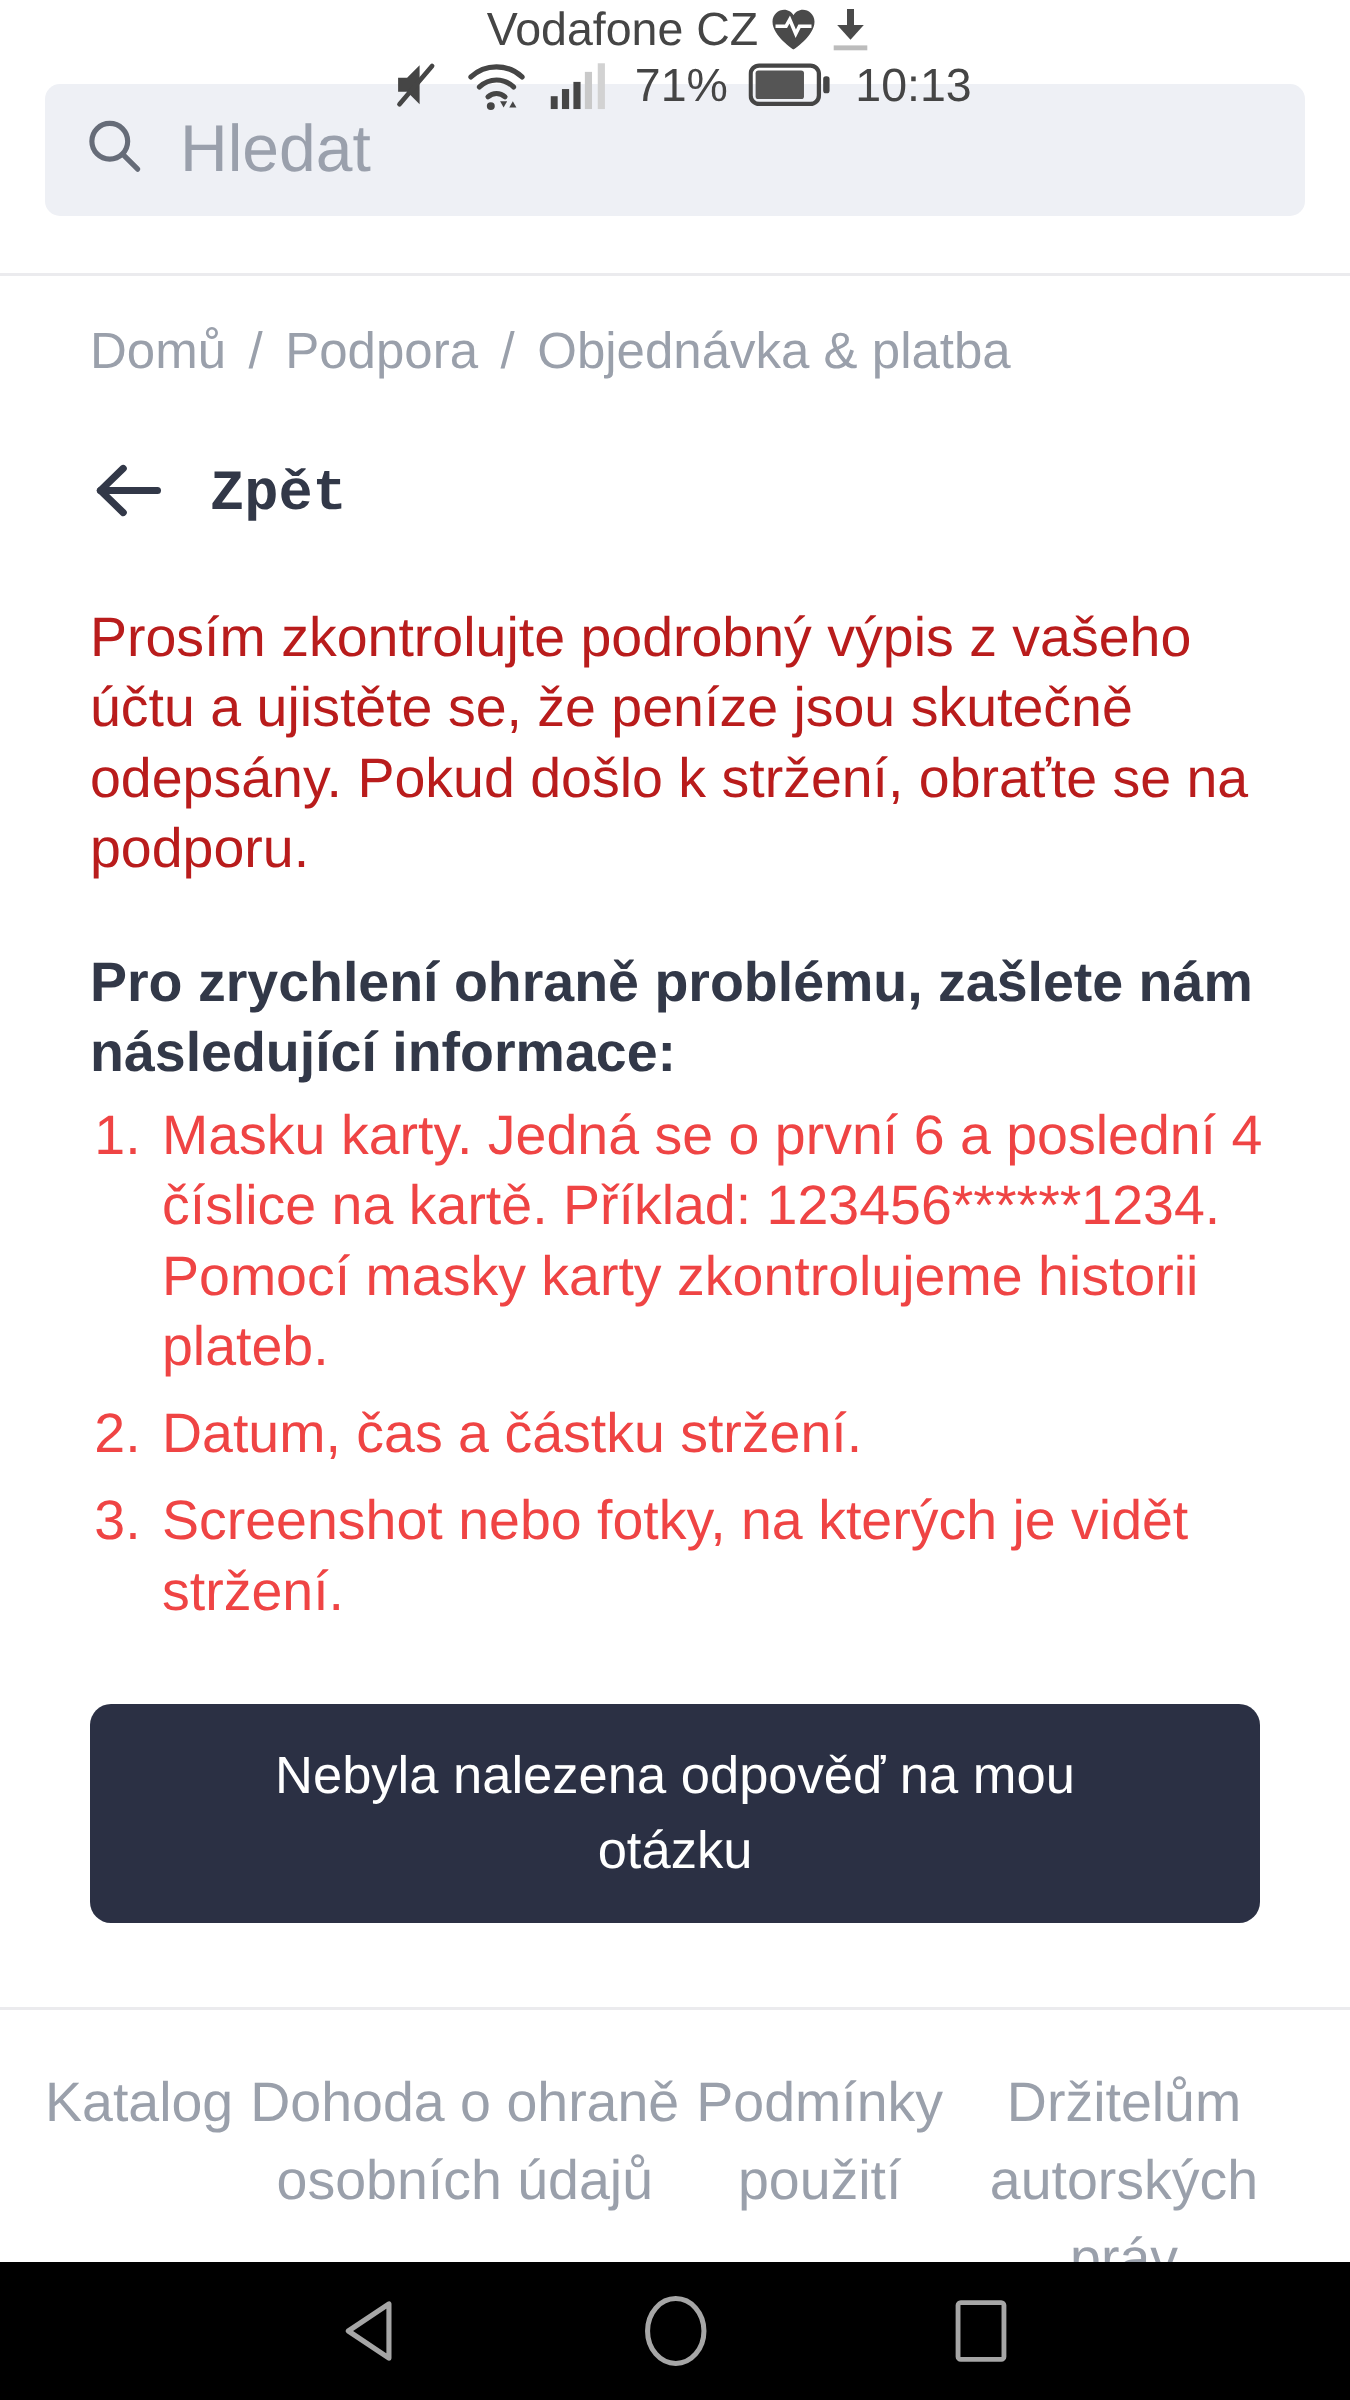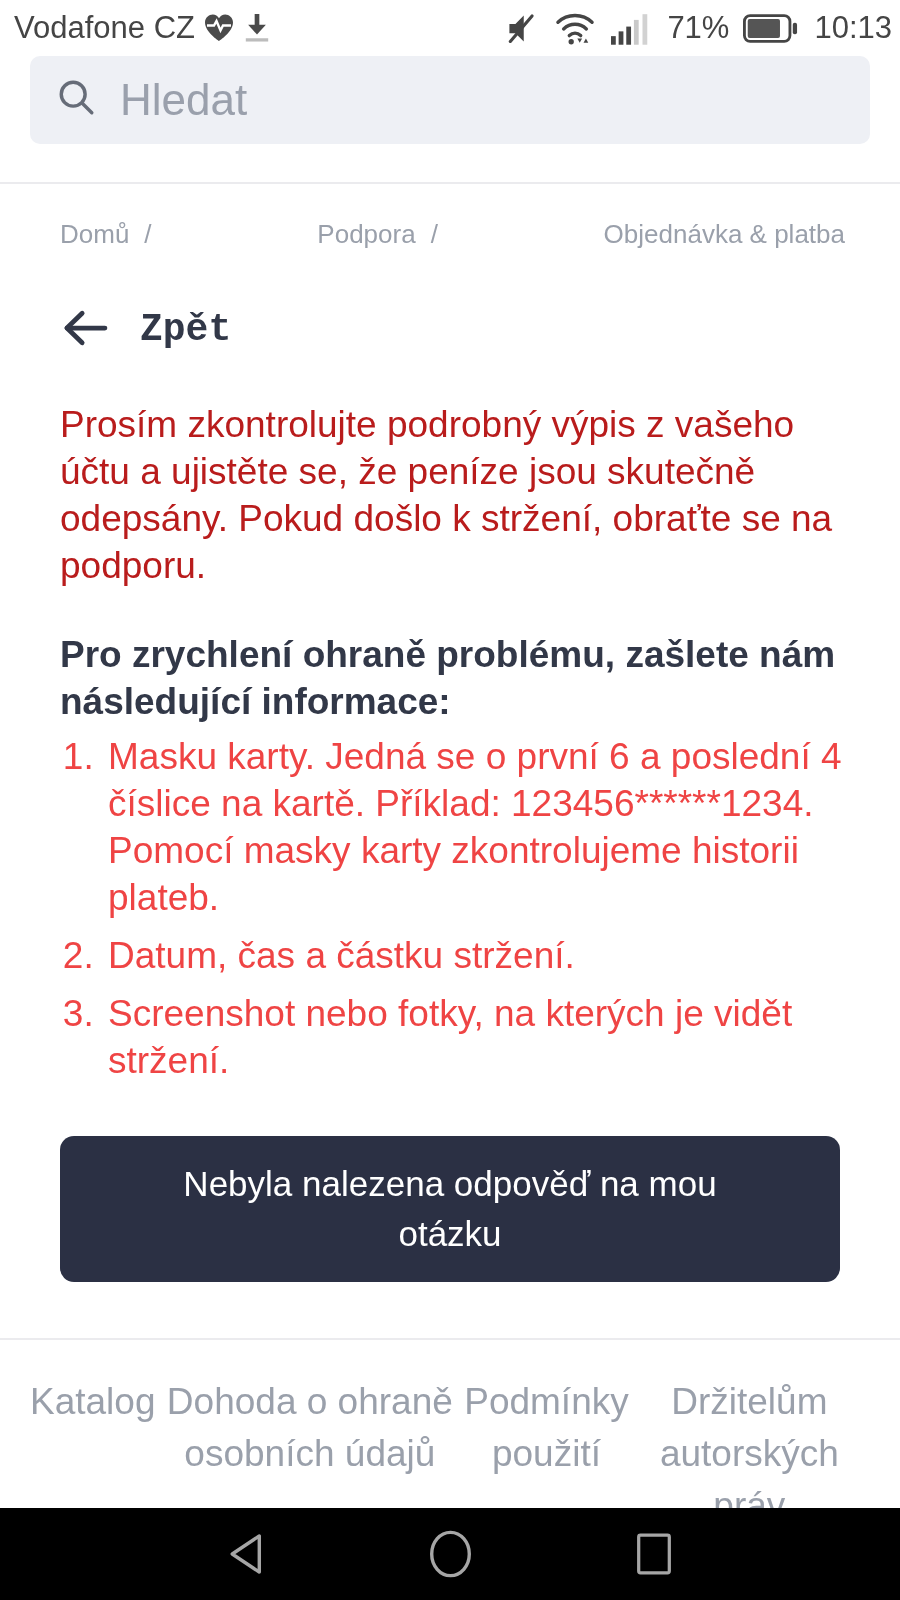--- a/index.html
+++ b/index.html
@@ -2,38 +2,38 @@
 <html><head>
 <meta charset="utf-8">
 <style>
   html,body{margin:0;padding:0;background:#fff;}
   .screen{
     width:900px;height:1600px;position:relative;overflow:hidden;background:#ffffff;
     font-family:"Liberation Sans","DejaVu Sans",sans-serif;color:#323848;
   }
   
   .statusbar{height:52px;display:flex;align-items:center;justify-content:space-between;
-    padding:2px 8px 0 14px;color:#454545;}
+    padding:2px 8px 0 14px;color:#454545;flex-direction:column;}
   .sb-left{display:flex;align-items:center;gap:8px;}
   .carrier{font-size:31px;letter-spacing:0;}
   .sb-right{display:flex;align-items:center;gap:14px;}
   .sb-num{font-size:31px;}
   .sb-time{font-size:31px;margin-left:2px;}
   .statusbar svg{display:block;}
   
   .search-area{padding:2px 30px 0 30px;}
   .search-box{height:88px;background:#eef0f5;border-radius:10px;display:flex;align-items:center;
     gap:20px;padding:0 26px;}
   .search-input{flex:1;border:none;outline:none;background:transparent;font-size:44px;
     color:#323848;font-family:inherit;}
   .search-input::placeholder{color:#9aa0ac;opacity:1;}
   .divider{border-top:2px solid #ebebee;margin-top:38px;}
   
   .breadcrumb{margin:30px 55px 0 60px;display:flex;align-items:center;flex-wrap:wrap;
-    font-size:26px;line-height:40px;color:#9aa0ab;justify-content:space-between;}
+    font-size:34px;line-height:40px;color:#9aa0ab;}
   .crumb{display:flex;align-items:center;}
   .crumb-sep{margin:0 15px;}
   .crumb:last-child .crumb-sep{display:none;}
   
   .back-row{margin:54px 55px 0 60px;display:flex;align-items:center;gap:30px;cursor:pointer;}
   .back-label{font-size:38px;font-weight:700;color:#323848;font-family:Liberation Mono, monospace;}
   
   .intro{margin:50px 55px 0 60px;font-size:37px;line-height:47px;color:#b91c1c;}
   .heading{margin:42px 55px 0 60px;font-size:37px;line-height:47px;font-weight:700;color:#323848;}
   ol.steps{margin:8px 37px 0 60px;padding-left:44px;font-size:37px;line-height:47px;color:#ef4444;}

